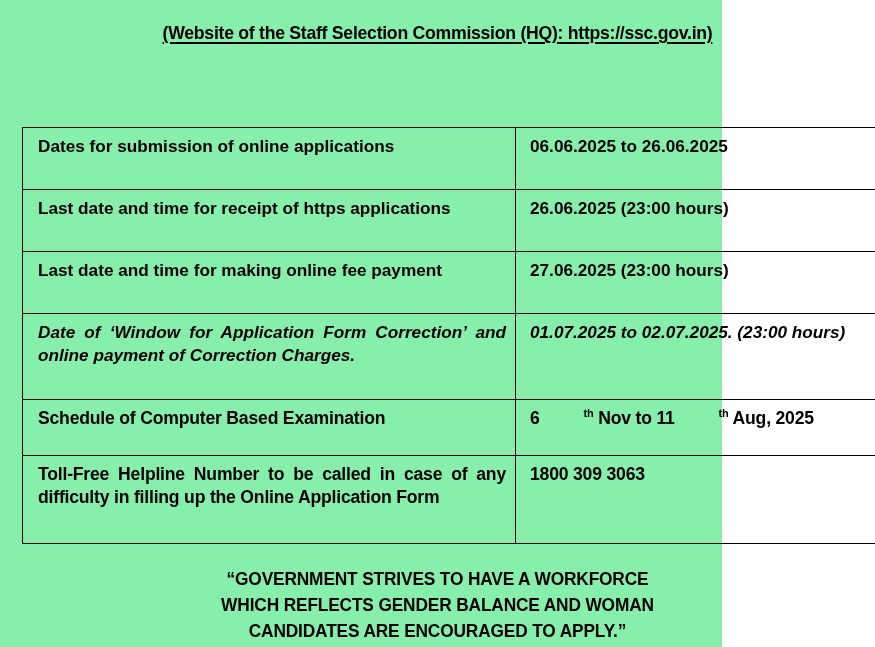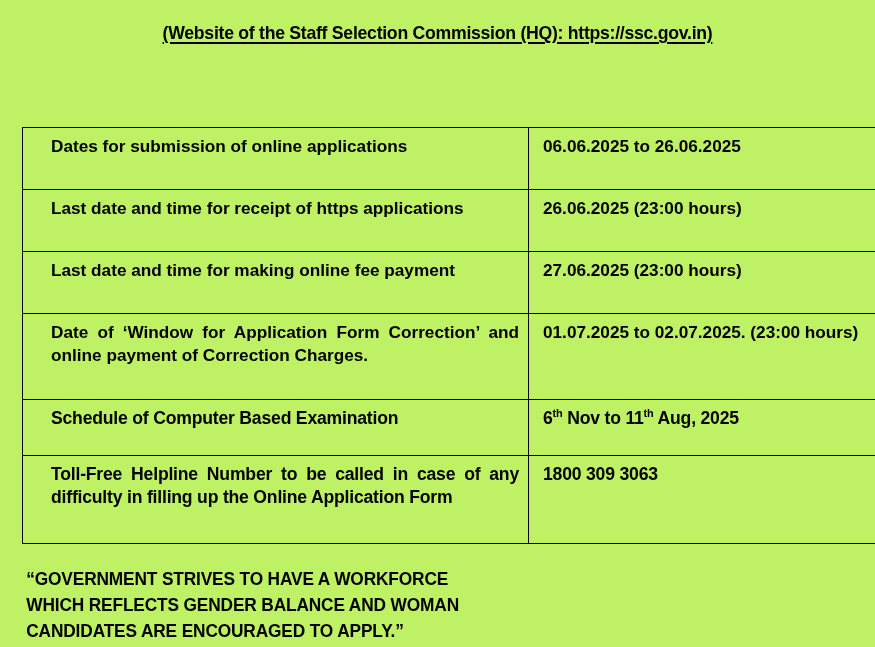--- a/index.html
+++ b/index.html
@@ -10,24 +10,24 @@
   body {
     width: 875px;
     height: 647px;
     position: relative;
     font-family: "Liberation Sans", sans-serif;
     color: #000000;
     overflow: hidden;
   }
 
   .page {
-    width: 875px;
+    width: 722px;
     height: 647px;
     position: relative;
-    background: #bef264;
+    background: #86efac;
   }
 
   
   .heading {
     text-align: center;
     font-weight: bold;
     color: #000;
   }
   .heading-website {
     position: absolute;
@@ -63,21 +63,21 @@
     position: absolute;
     left: 22px;
     top: 127px;
     width: 838px;
     border-collapse: collapse;
     table-layout: fixed;
   }
   .info-table td {
     border: 1.4px solid #000000;
     vertical-align: top;
-    padding: 7px 9px 6px 28px;
+    padding: 7px 9px 6px 15px;
     font-weight: bold;
     font-size: 17.2px;
     line-height: 1.33;
     color: #000;
   }
   .info-table td.label {
     width: 468px;
     text-align: justify;
     text-align-last: left;
     -moz-text-align-last: left;
@@ -99,35 +99,37 @@
     text-align-last: left;
   }
   .info-table tr.condensed-justify td.label {
     text-align: justify;
     text-align-last: left;
   }
   .info-table td .sup {
     font-size: 0.62em;
     vertical-align: super;
     line-height: 0;
+    margin-left: 44px;
   }
   
   tr.r1 td { height: 48px; }
   tr.r2 td { height: 48px; }
   tr.r3 td { height: 48px; }
-  tr.r4 td { height: 72px; }
+  tr.r4 td { height: 72px; font-style: italic; }
   tr.r5 td { height: 42px; }
   tr.r6 td { height: 74px; }
 
   
   .footer-quote {
     position: absolute;
     left: 0;
     top: 566px;
     width: 875px;
+    text-align: center;
     font-weight: bold;
     font-size: 18.4px;
     line-height: 1.42;
     letter-spacing: -0.15px;
     color: #000;
   }
   .footer-quote .qline {
     display: block;
     transform: scaleX(0.94);
     transform-origin: center;

